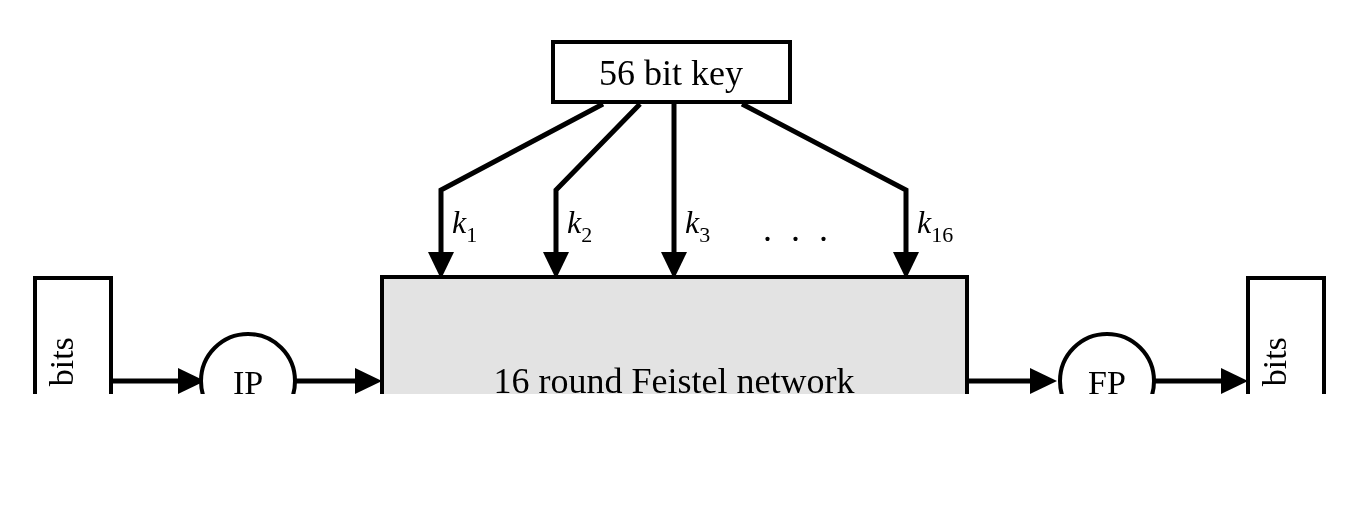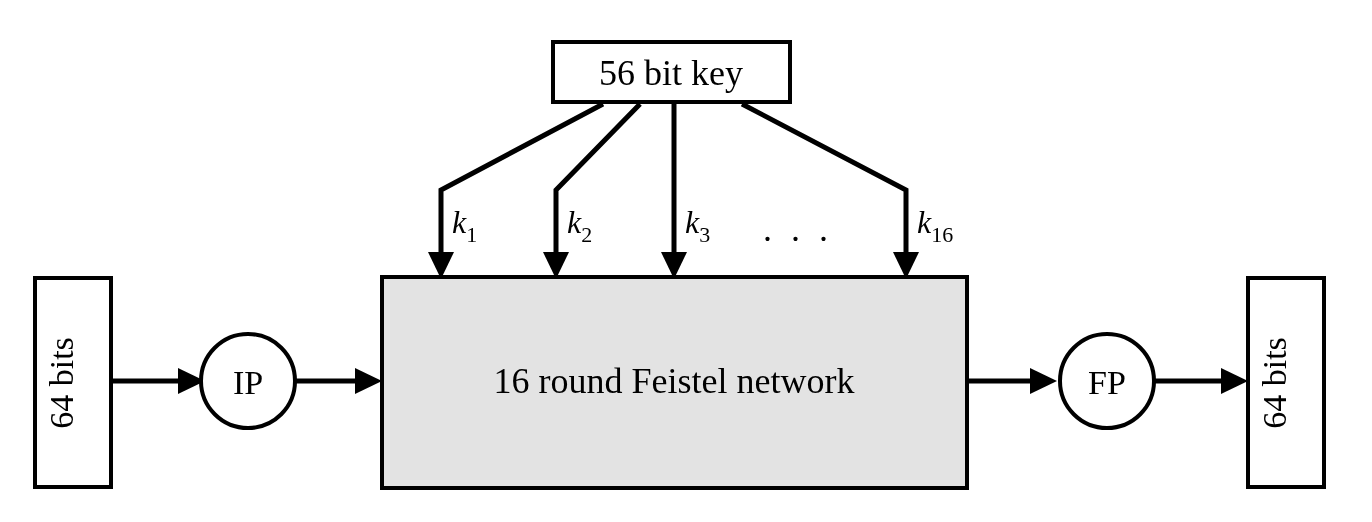--- a/index.html
+++ b/index.html
@@ -7,21 +7,21 @@
     margin: 0;
     padding: 0;
     background: #ffffff;
   }
   body {
     font-family: "Liberation Serif", "DejaVu Serif", serif;
   }
   #diagram-root {
     position: relative;
     width: 1372px;
-    height: 522px;
+    height: 394px;
     background: #ffffff;
     overflow: hidden;
   }
   svg#des-svg {
     position: absolute;
     left: 0;
     top: 0;
     width: 1372px;
     height: 522px;
     display: block;

